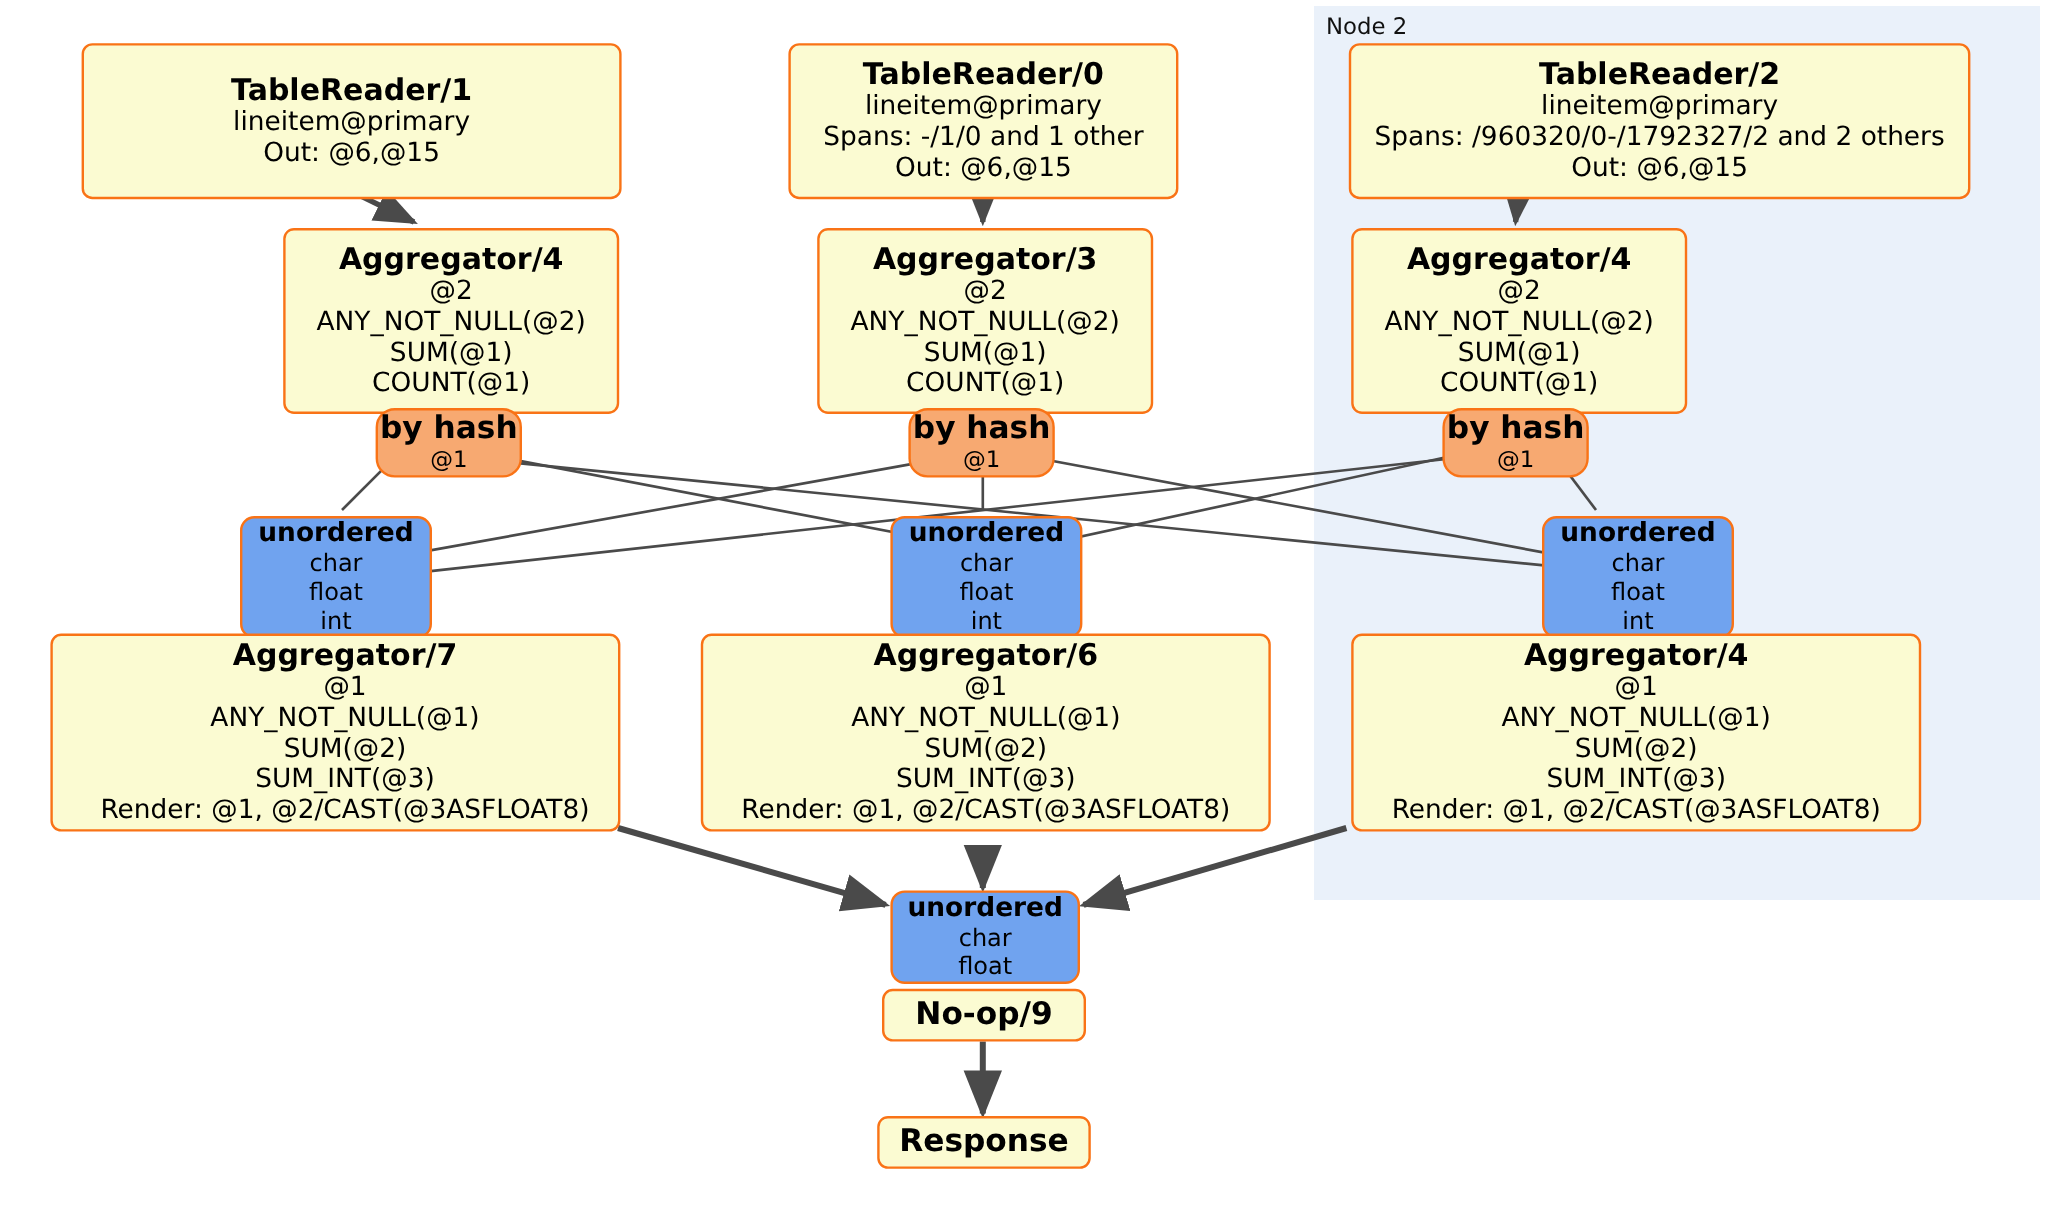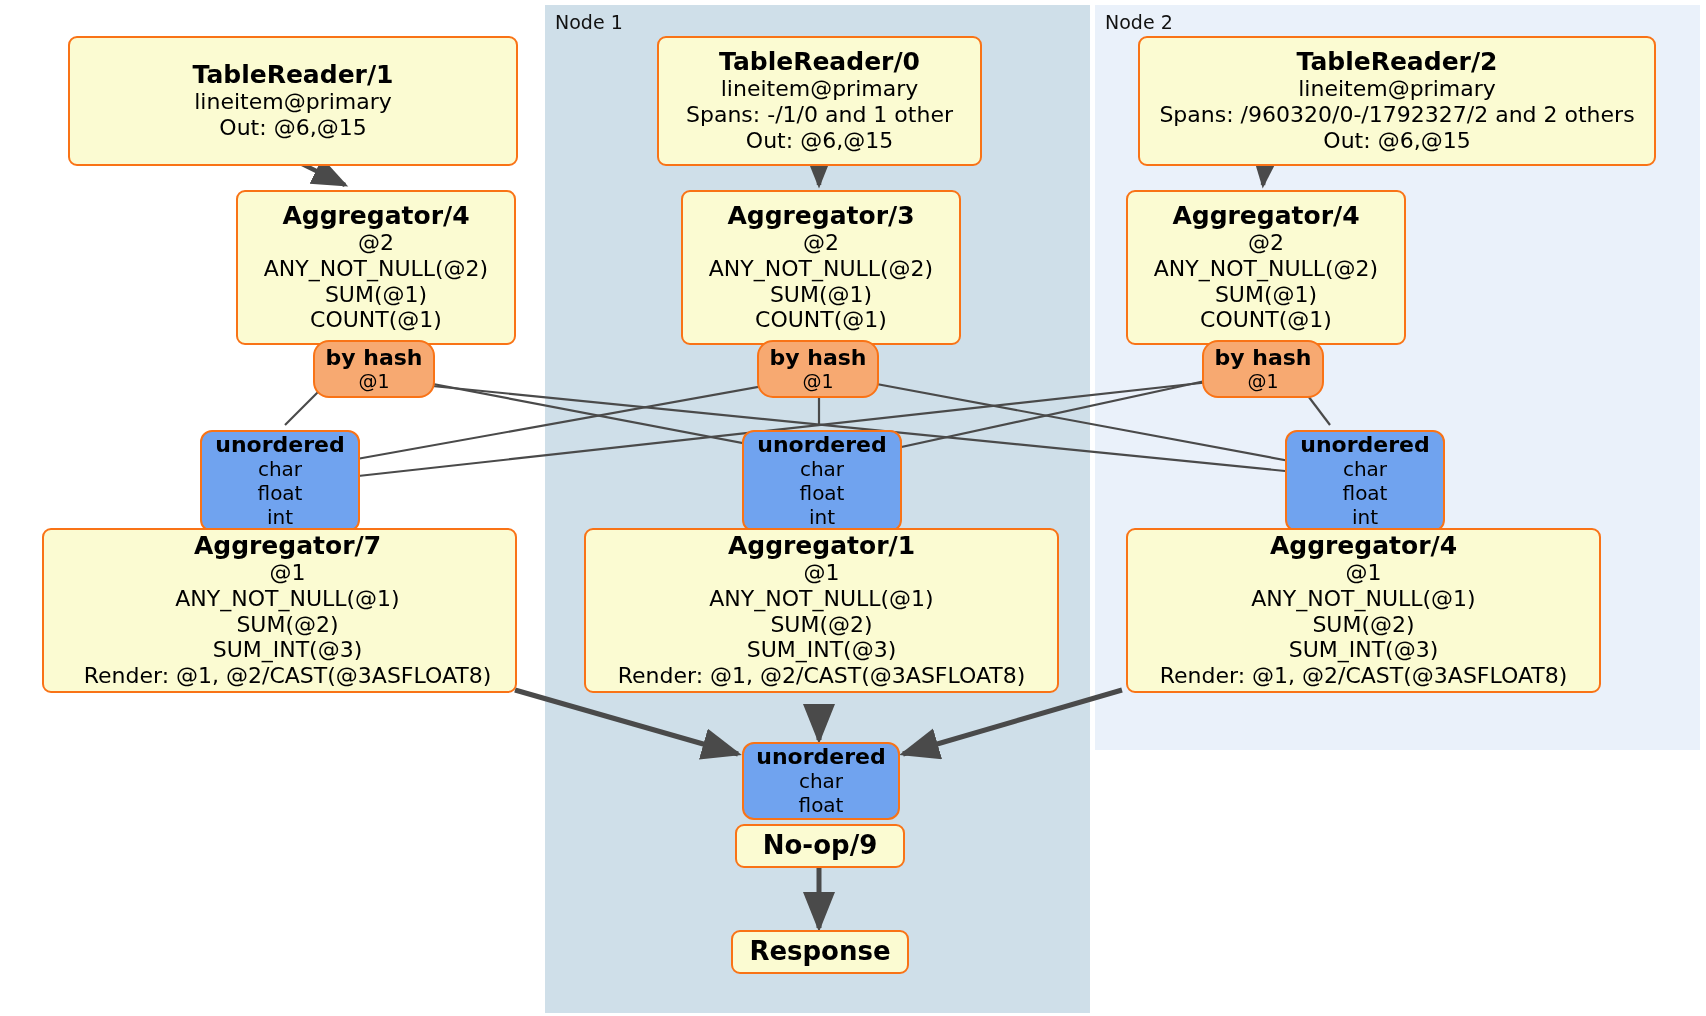--- a/index.html
+++ b/index.html
@@ -22,36 +22,33 @@
 
   
   .box{position:absolute;box-sizing:border-box;text-align:center;
        border:2px solid #f97316;border-radius:9px;
        display:flex;flex-direction:column;justify-content:center;align-items:center;}
   .box .title{font-weight:bold;font-size:25px;line-height:1.12;color:#000;}
   .box .line{font-size:22px;line-height:1.17;color:#000;white-space:nowrap;}
 
   .proc{background:#fbfbd2;}          
   .router{background:#f7a971;border-radius:16px;}  
-  .router .title{font-size:22px;}
+  .router .title{font-size:26px;}
   .router .line{font-size:19px;}
   .sync{background:#70a3ef;border-radius:12px;}    
   .sync .title{font-size:22px;}
   .sync .line{font-size:20px;line-height:1.2;}
 
   .small-proc .title{font-size:26px;}
 </style>
 </head>
 <body>
 
 <div id="stage">
 
-  <div class="panel" id="panel-node1">
-    <span class="panel-label">Node 1</span>
-  </div>
   <div class="panel" id="panel-node2">
     <span class="panel-label">Node 2</span>
   </div>
 
   <svg id="edges" viewBox="0 0 1706 1016">
     <defs>
       <marker id="arrow" markerWidth="9" markerHeight="9" refX="7.2" refY="3.2" orient="auto" markerUnits="strokeWidth">
         <path d="M0,0 L8,3.2 L0,6.4 z" fill="#4a4a4a"></path>
       </marker>
       <marker id="arrowthin" markerWidth="10" markerHeight="10" refX="8" refY="3.2" orient="auto" markerUnits="strokeWidth">
@@ -88,21 +85,21 @@
     <div class="line">Out: @6,@15</div>
   </div>
 
   <div class="box proc" style="left:657px;top:36px;width:325px;height:130px;">
     <div class="title">TableReader/0</div>
     <div class="line">lineitem@primary</div>
     <div class="line">Spans: -/1/0 and 1 other</div>
     <div class="line">Out: @6,@15</div>
   </div>
 
-  <div class="box proc" style="left:1124px;top:36px;width:518px;height:130px;margin-left:14px;">
+  <div class="box proc" style="left:1124px;top:36px;width:518px;height:130px;">
     <div class="title">TableReader/2</div>
     <div class="line">lineitem@primary</div>
     <div class="line">Spans: /960320/0-/1792327/2 and 2 others</div>
     <div class="line">Out: @6,@15</div>
   </div>
 
   <div class="box proc" style="left:236px;top:190px;width:280px;height:155px;">
     <div class="title">Aggregator/4</div>
     <div class="line">@2</div>
     <div class="line">ANY_NOT_NULL(@2)</div>
@@ -165,21 +162,21 @@
   <div class="box proc" style="left:42px;top:528px;width:475px;height:165px;padding-left:16px;">
     <div class="title">Aggregator/7</div>
     <div class="line">@1</div>
     <div class="line">ANY_NOT_NULL(@1)</div>
     <div class="line">SUM(@2)</div>
     <div class="line">SUM_INT(@3)</div>
     <div class="line">Render: @1, @2/CAST(@3ASFLOAT8)</div>
   </div>
 
   <div class="box proc" style="left:584px;top:528px;width:475px;height:165px;">
-    <div class="title">Aggregator/1</div>
+    <div class="title">Aggregator/6</div>
     <div class="line">@1</div>
     <div class="line">ANY_NOT_NULL(@1)</div>
     <div class="line">SUM(@2)</div>
     <div class="line">SUM_INT(@3)</div>
     <div class="line">Render: @1, @2/CAST(@3ASFLOAT8)</div>
   </div>
 
   <div class="box proc" style="left:1126px;top:528px;width:475px;height:165px;">
     <div class="title">Aggregator/4</div>
     <div class="line">@1</div>

